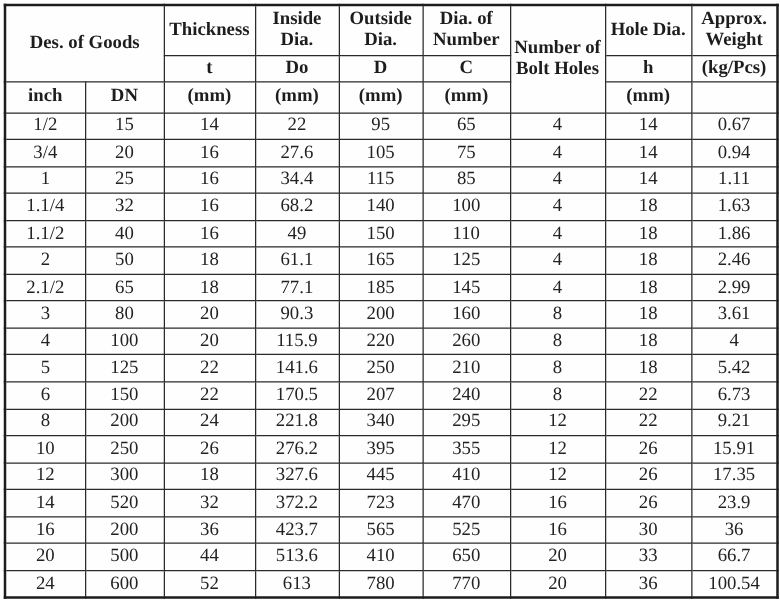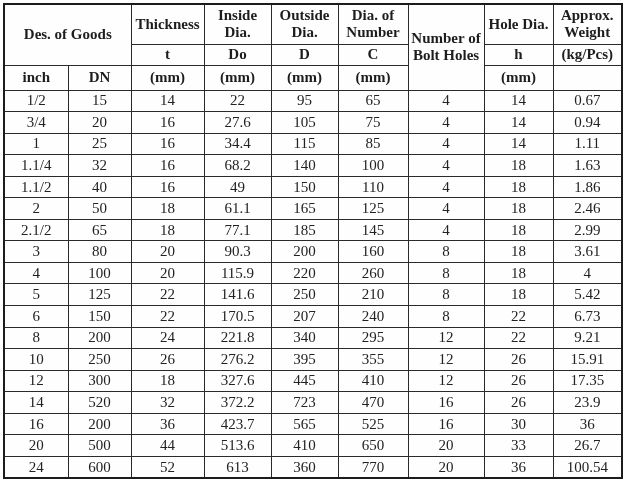--- a/index.html
+++ b/index.html
@@ -267,27 +267,27 @@
       </tr>
       <tr>
         <td>20</td>
         <td>500</td>
         <td>44</td>
         <td>513.6</td>
         <td>410</td>
         <td>650</td>
         <td>20</td>
         <td>33</td>
-        <td>26.7</td>
+        <td>66.7</td>
       </tr>
       <tr>
         <td>24</td>
         <td>600</td>
         <td>52</td>
         <td>613</td>
-        <td>360</td>
+        <td>780</td>
         <td>770</td>
         <td>20</td>
         <td>36</td>
         <td>100.54</td>
       </tr>
     </tbody>
 </table>
 
 </body></html>

